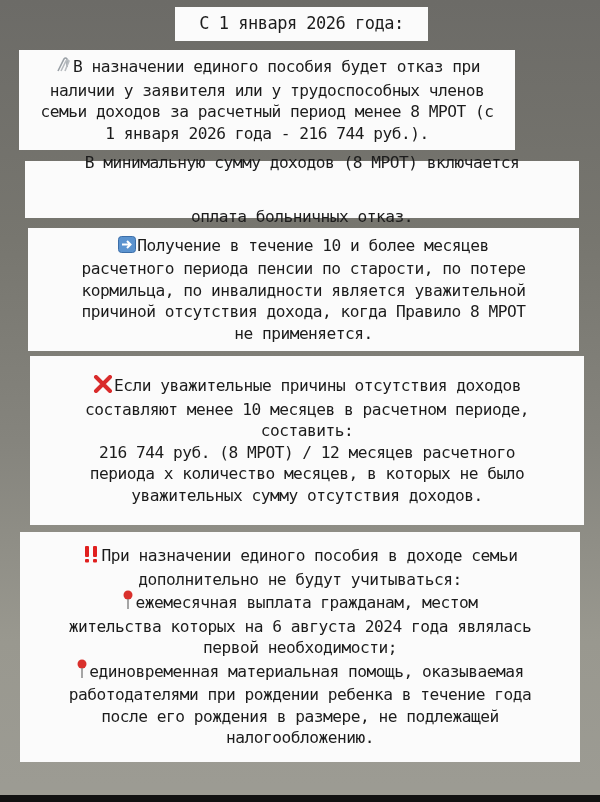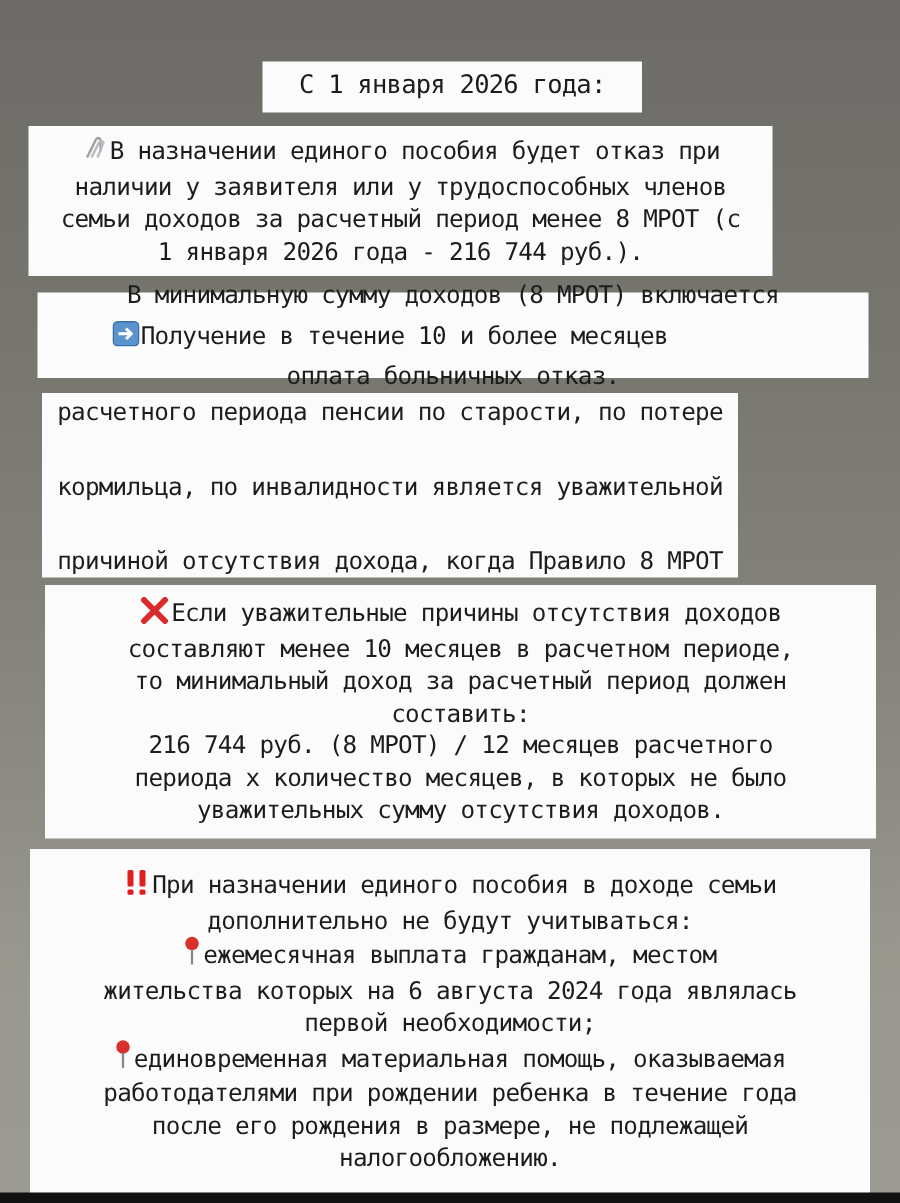--- a/index.html
+++ b/index.html
@@ -7,27 +7,27 @@
     width: 600px; height: 802px; position: relative; overflow: hidden;
     background: linear-gradient(180deg, #6c6b67 0%, #77766f 30%, #85847d 55%, #99988f 80%, #9c9b93 98%);
     font-family: "DejaVu Sans Mono", "Liberation Mono", monospace;
     color: #1c1c1c;
   }
   .bottom-strip { position: absolute; left: 0; right: 0; bottom: 0; height: 7px; background: #111; }
   .box {
     position: absolute; background: #fbfbfb;
     text-align: center; box-sizing: border-box;
     font-size: 16.2px; line-height: 21.5px; letter-spacing: -0.5px;
-    display: flex; flex-direction: column; justify-content: center; margin-top: 34px;
+    display: flex; flex-direction: column; justify-content: center;
   }
   .box p { margin: 0; white-space: nowrap; }
   .title { left: 175px; top: 7px; width: 253px; height: 34px; font-size: 17px; }
   .b1 { left: 19px; top: 50px; width: 496px; height: 100px; }
   .b2 { left: 25px; top: 161px; width: 554px; height: 57px; gap: 32px; }
-  .b3 { left: 28px; top: 228px; width: 464px; height: 123px; gap: 28px; }
+  .b3 { left: 28px; top: 228px; width: 551px; height: 123px; }
   .b4 { left: 30px; top: 356px; width: 554px; height: 169px; }
   .b5 { left: 20px; top: 532px; width: 560px; height: 230px; }
   .ico { display: inline-block; vertical-align: -2px; margin-right: 1px; }
 </style>
 </head>
 <body>
 
 <div class="box title">
   <p>С 1 января 2026 года:</p>
 </div>
@@ -56,21 +56,20 @@
   <p>кормильца, по инвалидности является уважительной</p>
   <p>причиной отсутствия дохода, когда Правило 8 МРОТ</p>
   <p>не применяется.</p>
 </div>
 
 <div class="box b4">
   <p><span class="ico"><svg width="20" height="18" viewBox="0 0 20 18">
           <path d="M3 2 L17 16 M17 2 L3 16" stroke="#d92b2b" stroke-width="4" stroke-linecap="round"></path>
         </svg></span><span>Если уважительные причины отсутствия доходов</span></p>
   <p>составляют менее 10 месяцев в расчетном периоде,</p>
-  <p>то минимальный доход за расчетный период должен</p>
   <p>составить:</p>
   <p>216 744 руб. (8 МРОТ) / 12 месяцев расчетного</p>
   <p>периода х количество месяцев, в которых не было</p>
   <p>уважительных сумму отсутствия доходов.</p>
 </div>
 
 <div class="box b5">
   <p><span class="ico"><svg width="18" height="18" viewBox="0 0 18 18">
           <rect x="3" y="1" width="4" height="11" rx="1" fill="#e0201f"></rect>
           <rect x="3" y="14" width="4" height="3.5" rx="1" fill="#e0201f"></rect>

